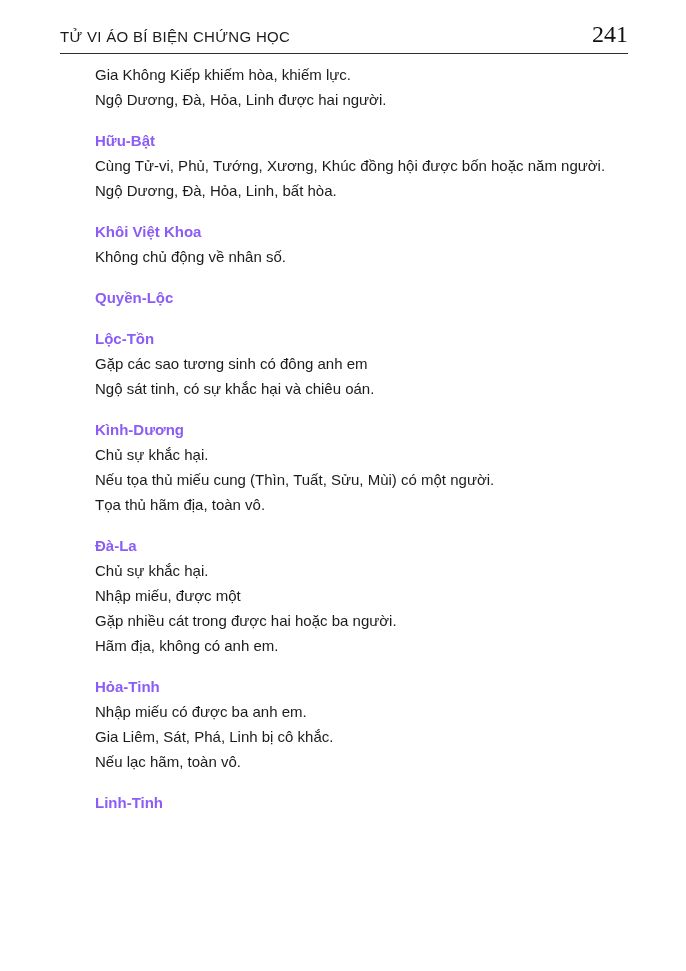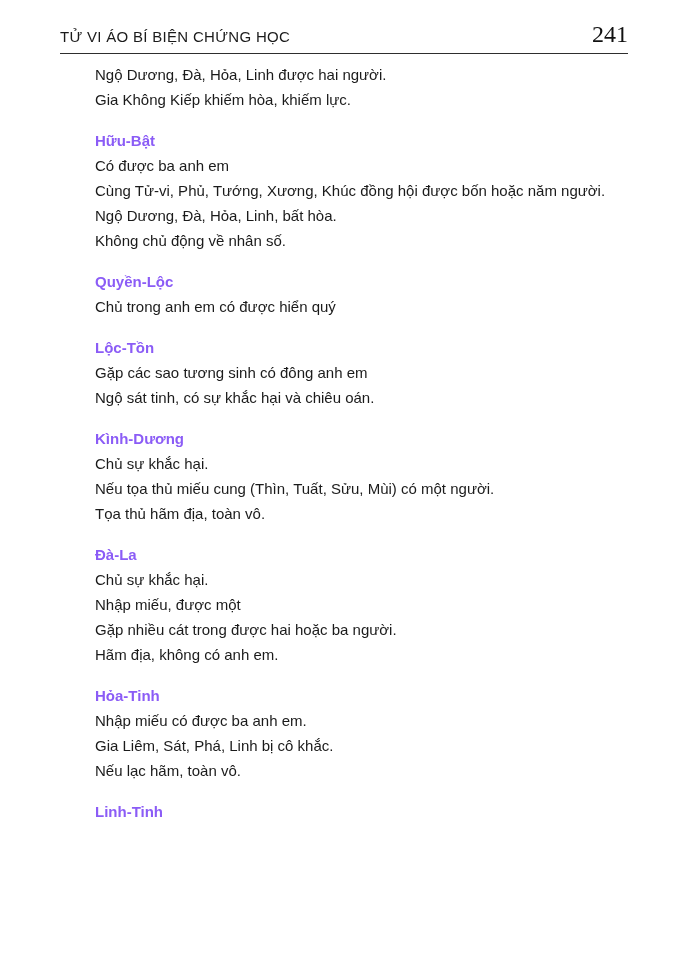--- a/index.html
+++ b/index.html
@@ -81,38 +81,37 @@
 <div class="page">
 
   <div class="page-header">
     <span class="running-title">TỬ VI ÁO BÍ BIỆN CHỨNG HỌC</span>
     <span class="page-number">241</span>
   </div>
 
   <div class="page-body">
 
     <div>
+      <p>Gia Không Kiếp khiếm hòa, khiếm lực.</p>
       <p>Ngộ Dương, Đà, Hỏa, Linh được hai người.</p>
-      <p>Gia Không Kiếp khiếm hòa, khiếm lực.</p>
     </div>
 
     <section>
       <h2>Hữu-Bật</h2>
-      <p>Có được ba anh em</p>
       <p>Cùng Tử-vi, Phủ, Tướng, Xương, Khúc đồng hội được bốn hoặc năm người.</p>
       <p>Ngộ Dương, Đà, Hỏa, Linh, bất hòa.</p>
     </section>
 
     <section>
+      <h2>Khôi Việt Khoa</h2>
       <p>Không chủ động về nhân số.</p>
     </section>
 
     <section>
       <h2>Quyền-Lộc</h2>
-      <p>Chủ trong anh em có được hiển quý</p>
     </section>
 
     <section>
       <h2>Lộc-Tồn</h2>
       <p>Gặp các sao tương sinh có đông anh em</p>
       <p>Ngộ sát tinh, có sự khắc hại và chiêu oán.</p>
     </section>
 
     <section>
       <h2>Kình-Dương</h2>

